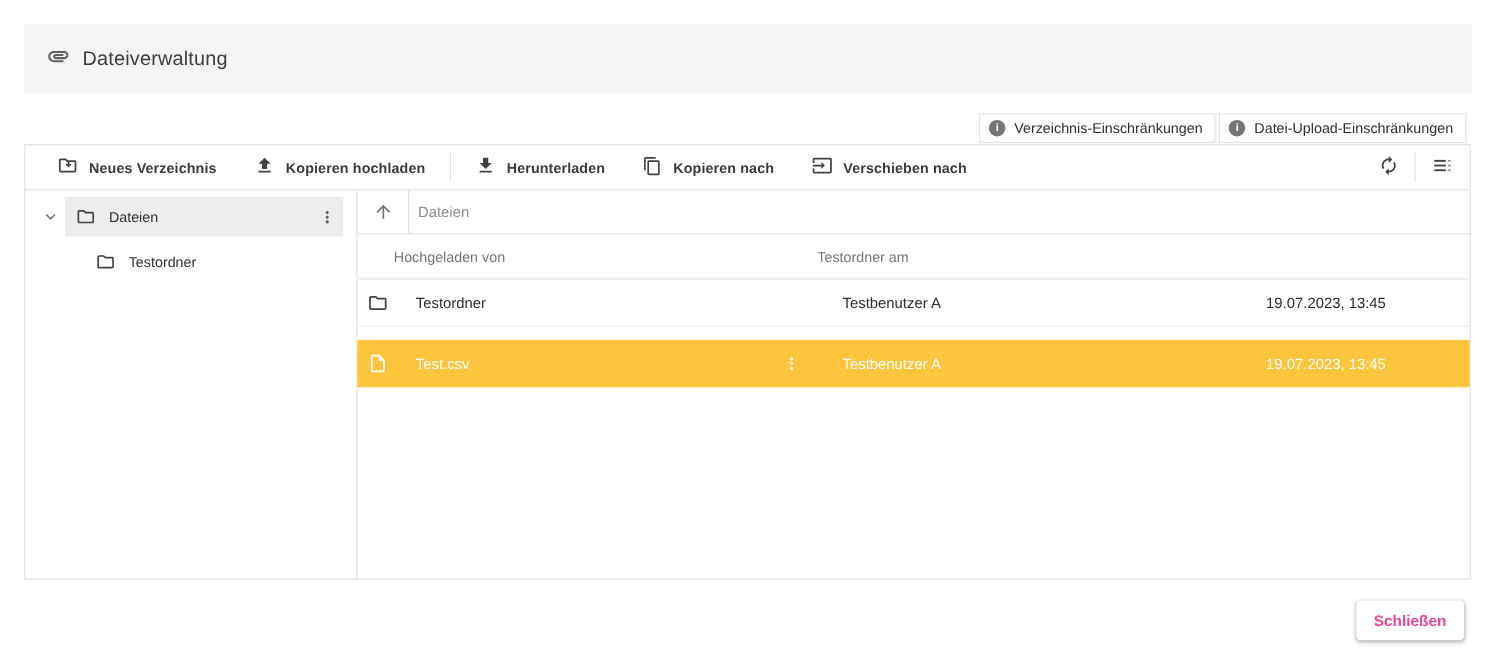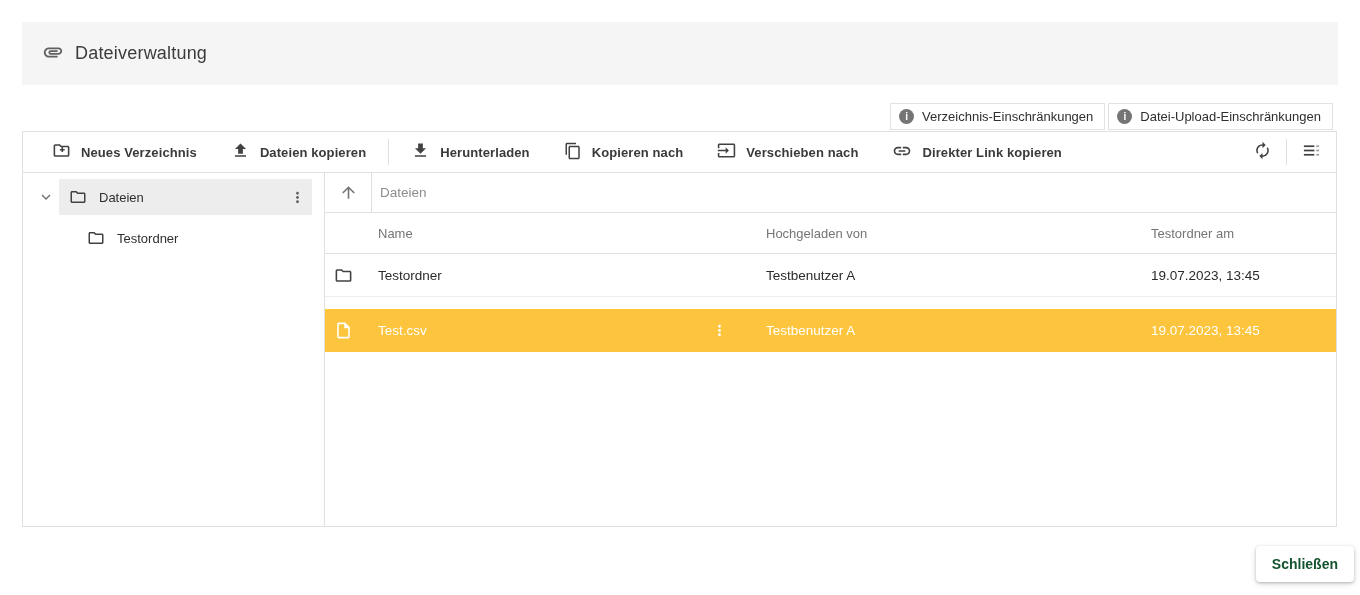--- a/index.html
+++ b/index.html
@@ -62,22 +62,22 @@
   .cell-by  { width:385px; }
   .cell-at  { flex:1; }
   .drow { height:43px; border-bottom:1px solid #ededed; font-size:13.5px; color:#2b2b2b; cursor:pointer; }
   .drow .cell-icon svg { color:#424242; }
   .drow.selected { background:#fdc43d; color:#fff; border-bottom-color:transparent;margin-top:12px; }
   .drow.selected .cell-icon svg { color:#fff; }
   .drow.selected .kebab { color:#fff; }
   .row-kebab { margin-left:auto; margin-right:38px; }
 
   
-  .close-btn { position:absolute; right:6px; bottom:13px; height:36px; padding:0 16px; background:#fff;
-               border:none; border-radius:4px; font-size:14px; font-weight:700; color:#14532d;
+  .close-btn { position:absolute; right:29px; bottom:13px; height:36px; padding:0 16px; background:#fff;
+               border:none; border-radius:4px; font-size:14px; font-weight:700; color:#ec4899;
                font-family:inherit; cursor:pointer;
                box-shadow:0 1px 3px rgba(0,0,0,.22), 0 2px 6px rgba(0,0,0,.12); }
 </style>
 </head>
 <body>
 
 <div class="stage">
 
   <div class="header">
     <span class="attach">
@@ -105,46 +105,40 @@
       <button class="tbtn">
         <span><svg width="19" height="19" viewBox="0 0 24 24" fill="currentColor">
               <path d="M20 6h-8l-2-2H4c-1.1 0-2 .9-2 2v12c0 1.1.9 2 2 2h16c1.1 0 2-.9 2-2V8c0-1.1-.9-2-2-2zm0 12H4V6h5.17l2 2H20v10zm-8-4h2v-2h2v-2h-2V8h-2v2h-2v2h2v2z"></path>
             </svg></span>
         <span>Neues Verzeichnis</span>
       </button>
       <button class="tbtn">
         <span><svg width="19" height="19" viewBox="0 0 24 24" fill="currentColor">
               <path d="M9 16h6v-6h4l-7-7-7 7h4v6zm-4 2h14v2H5v-2z"></path>
             </svg></span>
-        <span>Dateien kopieren</span>
+        <span>Kopieren hochladen</span>
       </button>
       <div class="tdivider"></div>
       <button class="tbtn">
         <span><svg width="19" height="19" viewBox="0 0 24 24" fill="currentColor">
               <path d="M19 9h-4V3H9v6H5l7 7 7-7zM5 18v2h14v-2H5z"></path>
             </svg></span>
         <span>Herunterladen</span>
       </button>
       <button class="tbtn">
         <span><svg width="18" height="18" viewBox="0 0 24 24" fill="currentColor">
               <path d="M16 1H4c-1.1 0-2 .9-2 2v14h2V3h12V1zm3 4H8c-1.1 0-2 .9-2 2v14c0 1.1.9 2 2 2h11c1.1 0 2-.9 2-2V7c0-1.1-.9-2-2-2zm0 16H8V7h11v14z"></path>
             </svg></span>
         <span>Kopieren nach</span>
       </button>
       <button class="tbtn">
         <span><svg width="19" height="19" viewBox="0 0 24 24" fill="currentColor">
               <path d="M21 3.01H3c-1.1 0-2 .9-2 2V9h2V4.99h18v14.03H3V15H1v4.01c0 1.1.9 1.98 2 1.98h18c1.1 0 2-.88 2-1.98v-14c0-1.11-.9-2-2-2zM11 16l4-4-4-4v3H1v2h10v3z"></path>
             </svg></span>
         <span>Verschieben nach</span>
-      </button>
-      <button class="tbtn">
-        <span><svg width="20" height="20" viewBox="0 0 24 24" fill="currentColor">
-              <path d="M3.9 12c0-1.71 1.39-3.1 3.1-3.1h4V7H7c-2.76 0-5 2.24-5 5s2.24 5 5 5h4v-1.9H7c-1.71 0-3.1-1.39-3.1-3.1zM8 13h8v-2H8v2zm9-6h-4v1.9h4c1.71 0 3.1 1.39 3.1 3.1s-1.39 3.1-3.1 3.1h-4V17h4c2.76 0 5-2.24 5-5s-2.24-5-5-5z"></path>
-            </svg></span>
-        <span>Direkter Link kopieren</span>
       </button>
       <div class="spacer"></div>
       <button class="ticon">
         <span><svg width="19" height="19" viewBox="0 0 24 24" fill="currentColor">
               <path d="M12 6v3l4-4-4-4v3c-4.42 0-8 3.58-8 8 0 1.57.46 3.03 1.24 4.26L6.7 14.8c-.45-.83-.7-1.79-.7-2.8 0-3.31 2.69-6 6-6zm6.76 1.74L17.3 9.2c.44.84.7 1.79.7 2.8 0 3.31-2.69 6-6 6v-3l-4 4 4 4v-3c4.42 0 8-3.58 8-8 0-1.57-.46-3.03-1.24-4.26z"></path>
             </svg></span>
       </button>
       <div class="tdivider"></div>
       <button class="ticon">
         <span><svg width="19" height="19" viewBox="0 0 20 20">
@@ -202,21 +196,20 @@
               <svg width="19" height="19" viewBox="0 0 24 24" fill="currentColor">
                 <path d="M4 12l1.41 1.41L11 7.83V20h2V7.83l5.58 5.59L20 12l-8-8-8 8z"></path>
               </svg>
             </button>
           <div class="crumb-div"></div>
           <span class="crumb-path">Dateien</span>
         </div>
 
         <div class="frow thead">
           <span class="cell-icon"></span>
-          <span class="cell-name">Name</span>
           <span class="cell-by">Hochgeladen von</span>
           <span class="cell-at">Testordner am</span>
         </div>
 
         <div class="frow drow">
           <span class="cell-icon">
               <svg width="19" height="19" viewBox="0 0 24 24" fill="currentColor">
                 <path d="M20 6h-8l-2-2H4c-1.1 0-2 .9-2 2v12c0 1.1.9 2 2 2h16c1.1 0 2-.9 2-2V8c0-1.1-.9-2-2-2zm0 12H4V6h5.17l2 2H20v10z"></path>
               </svg>
             </span>

